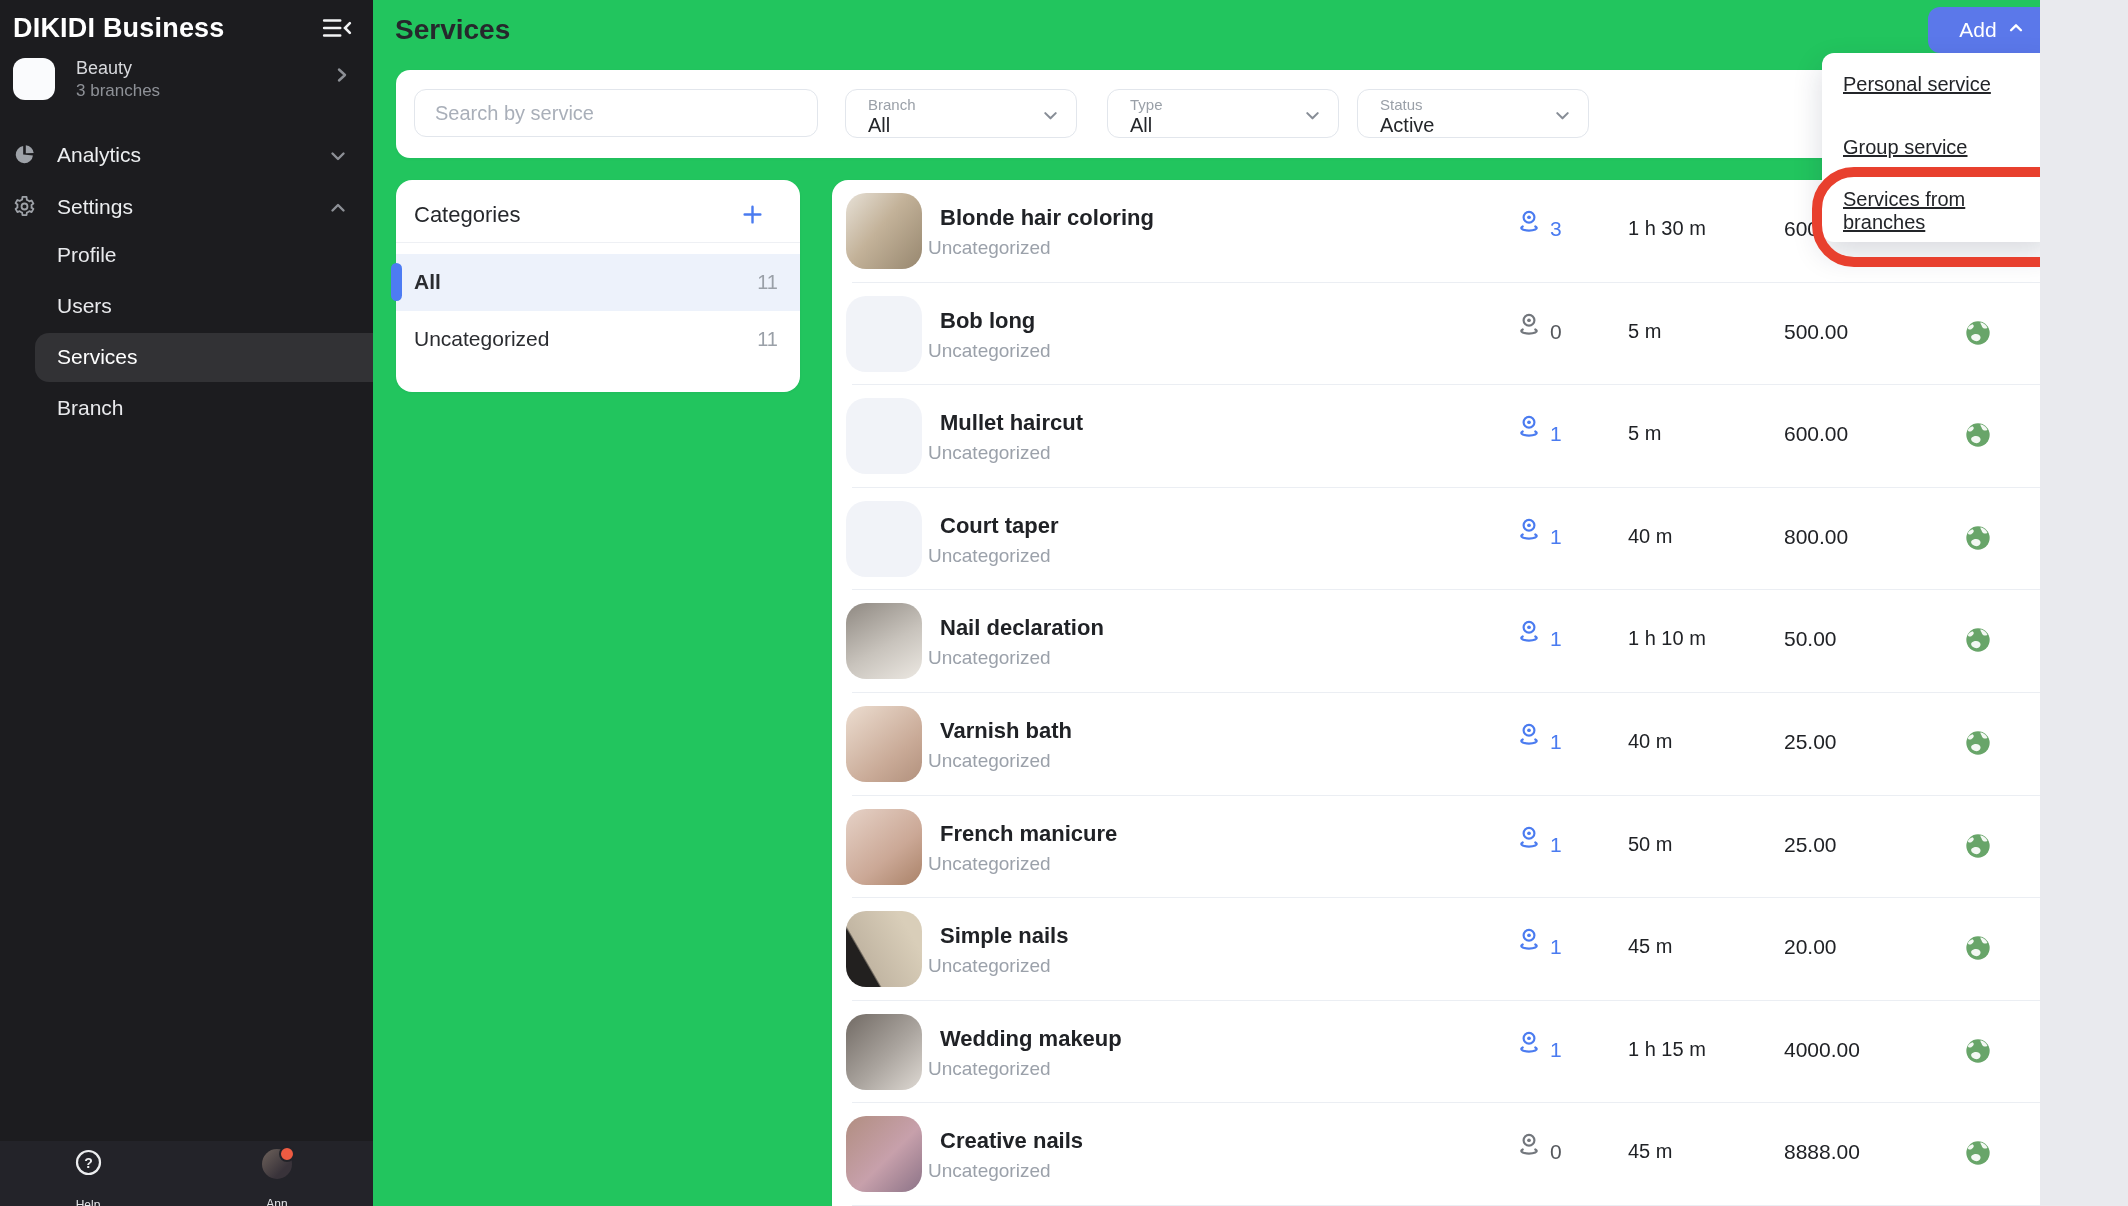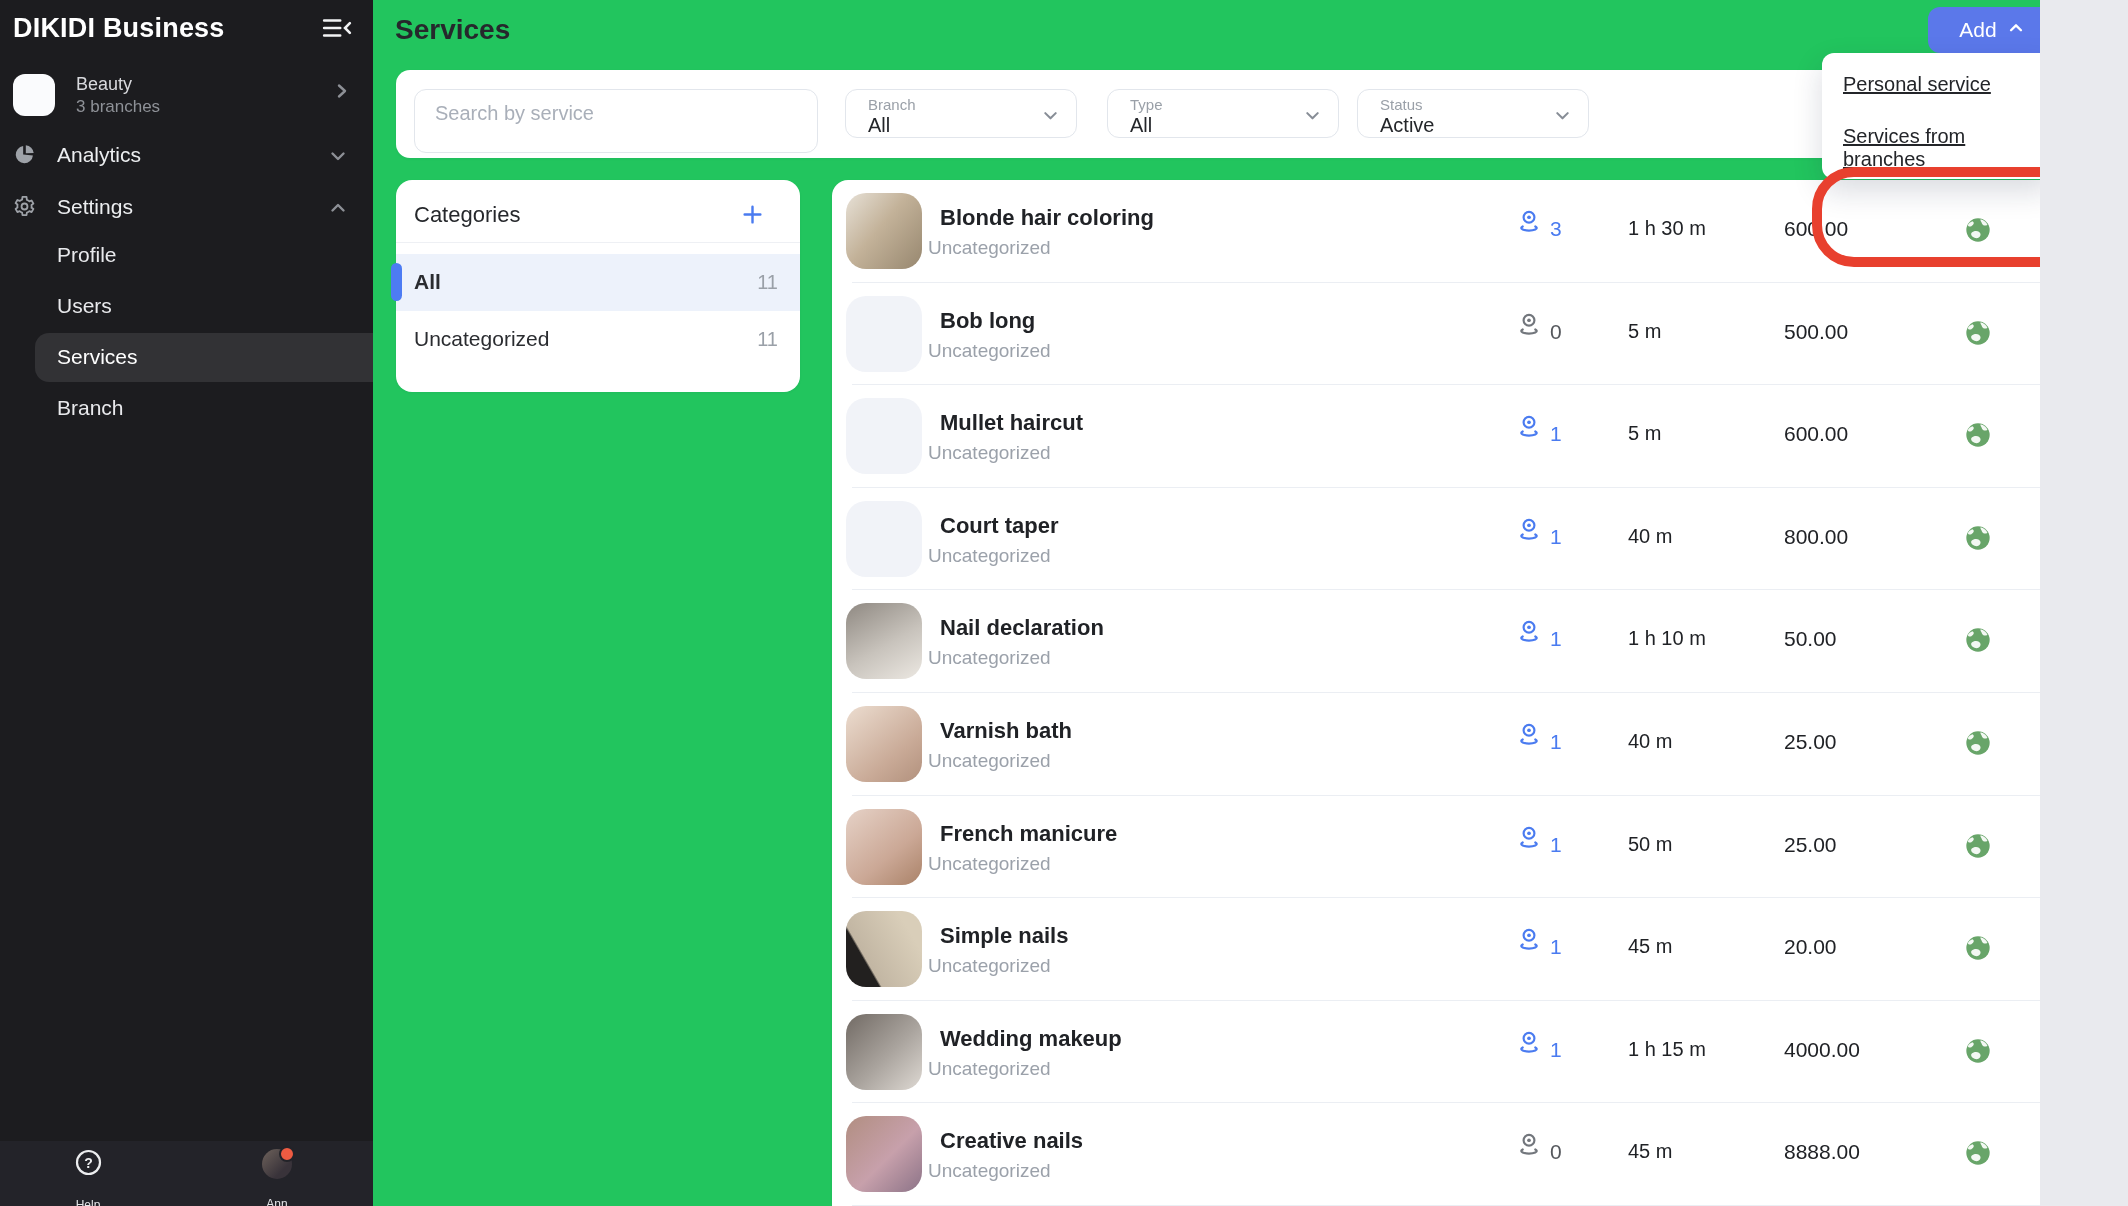--- a/index.html
+++ b/index.html
@@ -2,21 +2,21 @@
 <html><head>
 <meta charset="utf-8">
 <style>
   html,body{margin:0;padding:0;background:#e9eaee;}
   .app{position:relative;width:2040px;height:1206px;background:#22c55e;overflow:hidden;
        font-family:"Liberation Sans","DejaVu Sans",sans-serif;-webkit-font-smoothing:antialiased;}
   
   .sidebar{position:absolute;left:0;top:0;width:373px;height:1206px;background:#1c1c1f;color:#ecedef;}
   .sb-title{position:absolute;left:13px;top:13px;font-size:27px;font-weight:700;color:#fff;letter-spacing:.2px;}
   .sb-collapse{position:absolute;left:322px;top:15px;width:30px;height:26px;cursor:pointer;}
-  .company{position:absolute;left:0;top:68px;width:373px;height:60px;padding-left:36px;}
+  .company{position:absolute;left:0;top:52px;width:373px;height:60px;padding-left:36px;}
   .company .avatar{position:absolute;left:13px;top:6px;width:42px;height:42px;border-radius:12px;background:#fafbfd;}
   .company .c-name{position:absolute;left:76px;top:6px;font-size:18px;color:#d8d9dd;}
   .company .c-sub{position:absolute;left:76px;top:29px;font-size:17px;color:#8e9197;}
   .company .chev{position:absolute;left:332px;top:13px;}
   .nav-item{position:absolute;left:0;width:373px;height:50px;}
   .nav-item .nico{position:absolute;left:13px;top:13px;width:23px;height:23px;}
   .nav-item .nlabel{position:absolute;left:57px;top:13px;font-size:21px;color:#eceef0;}
   .nav-item .chev{position:absolute;left:328px;top:16px;}
   .sub-item{position:absolute;left:0;width:373px;height:51px;cursor:pointer;}
   .sub-item .slabel{position:absolute;left:57px;top:13px;font-size:21px;color:#e8e9ec;}
@@ -31,21 +31,21 @@
   .ann-dot{position:absolute;right:-3px;top:-3px;width:12px;height:12px;border-radius:50%;background:#ee5b42;border:2px solid #232329;}
   
   .page-title{position:absolute;left:395px;top:14px;font-size:28px;font-weight:700;color:#26282c;}
   .add-btn{position:absolute;left:1928px;top:7px;width:128px;height:46px;border-radius:12px;background:#5b78ea;
            display:flex;align-items:center;justify-content:center;gap:10px;color:#fff;font-size:21px;cursor:pointer;z-index:10;}
   .gear-top{position:absolute;left:2083px;top:12px;width:35px;height:35px;cursor:pointer;}
   
   .card{background:#fff;border-radius:14px;box-shadow:0 1px 3px rgba(25,35,65,.05);}
   .filter-card{position:absolute;left:396px;top:70px;width:1710px;height:88px;}
   .search-input{position:absolute;left:18px;top:19px;width:382px;height:46px;border:1.5px solid #e2e6ec;border-radius:12px;
-                padding:0 0 16px 20px;font-size:20px;color:#2a2c30;outline:none;font-family:inherit;background:#fff;}
+                padding:0 0 0 20px;font-size:20px;color:#2a2c30;outline:none;font-family:inherit;background:#fff;}
   .search-input::placeholder{color:#a9afb9;}
   .select{position:absolute;top:19px;width:232px;height:49px;border:1.5px solid #e2e6ec;border-radius:12px;cursor:pointer;background:#fff;box-sizing:border-box;}
   .select .s-label{position:absolute;left:22px;top:6px;font-size:15px;color:#9aa0a8;}
   .select .s-value{position:absolute;left:22px;top:24px;font-size:20px;color:#24262a;}
   .select .chev{position:absolute;right:16px;top:16px;}
   .branches-btn{position:absolute;right:8px;top:15px;height:46px;border:2px solid #5b78ea;border-radius:12px;
                 display:flex;align-items:center;padding:0 24px;font-size:20px;color:#4a7bf0;background:#fff;cursor:pointer;white-space:nowrap;}
   
   .cat-card{position:absolute;left:396px;top:180px;width:404px;height:212px;border-radius:16px;}
   .cat-head{position:absolute;left:18px;top:22px;font-size:22px;color:#26282c;}
@@ -494,17 +494,18 @@
           <i></i>
           <i></i>
           <i></i>
         </div>
         <div class="divider"></div>
       </div>
     </section>
 
   <div class="add-menu" id="add-menu">
       <div class="menu-item">Personal service</div>
+      <div class="menu-item">Group service</div>
       <div class="menu-item">Services from branches</div>
     </div>
 
   <div class="red-ring"></div>
 </div>
 
 </body></html>

